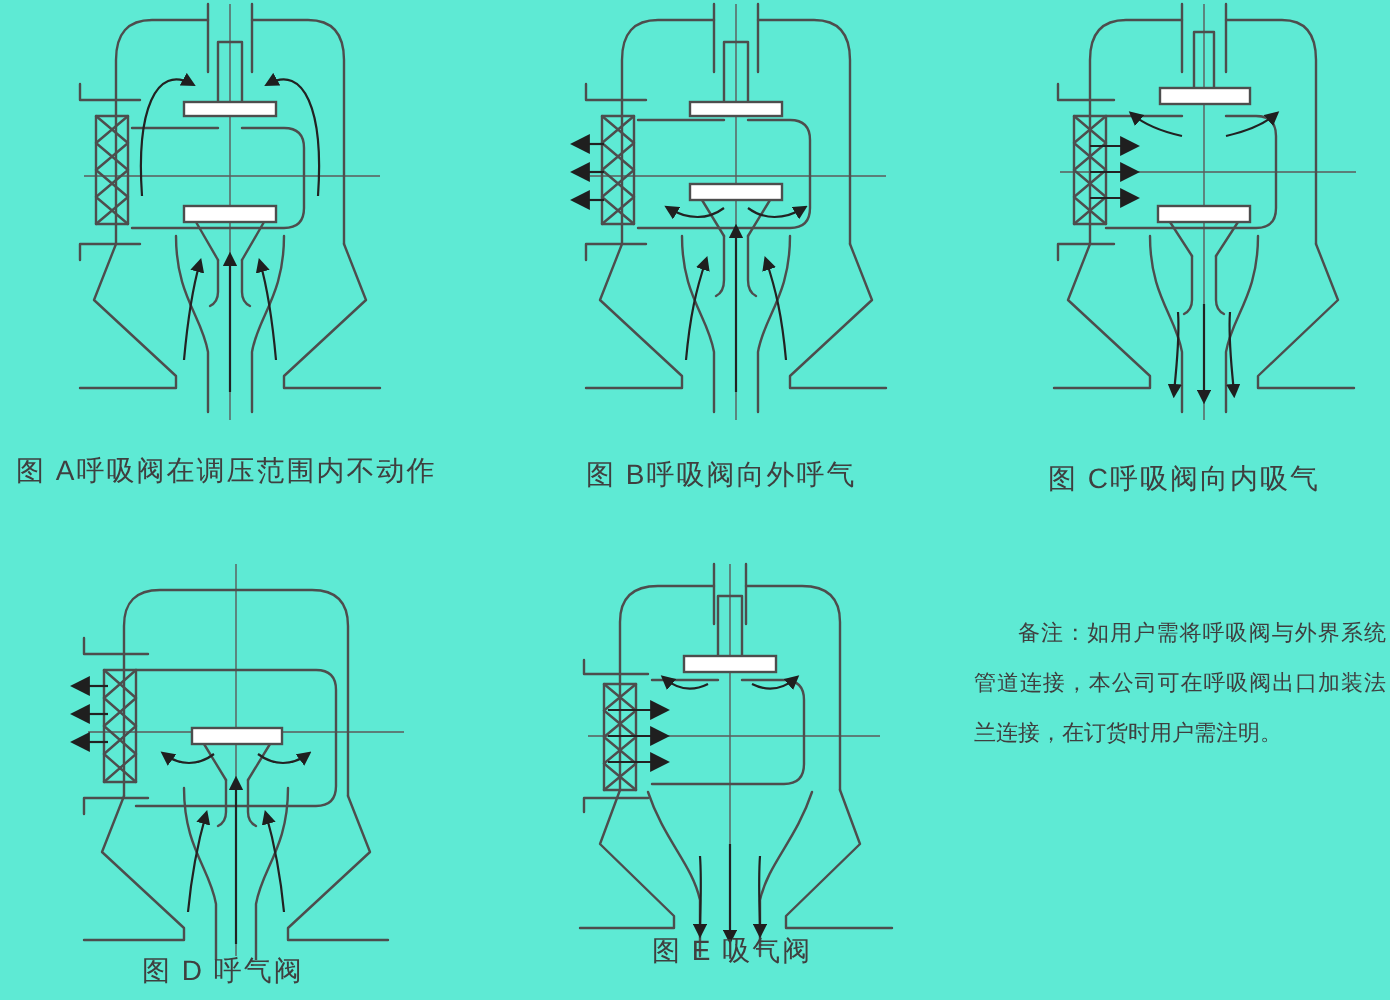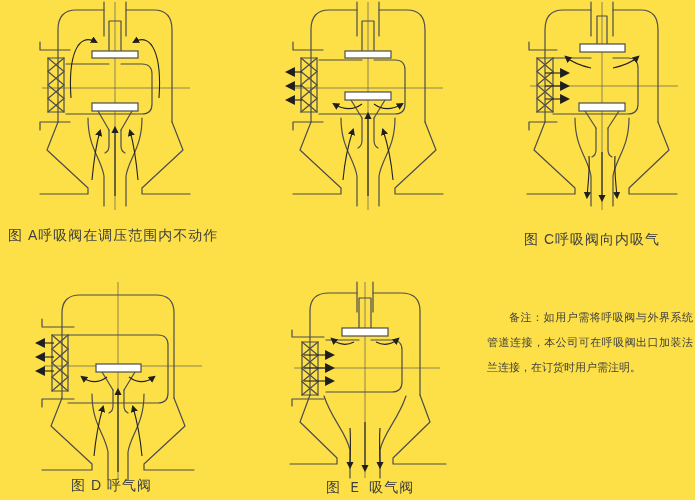--- a/index.html
+++ b/index.html
@@ -1,16 +1,16 @@
 <!DOCTYPE html>
 <html><head>
 <meta charset="utf-8">
 <style>
   html,body{margin:0;padding:0;background:#ffffff;}
-  #page{position:relative;width:695px;height:500px;background:#fde047;overflow:hidden;
+  #page{position:relative;width:695px;height:500px;background:#5eead4;overflow:hidden;
         font-family:"Liberation Sans","DejaVu Sans",sans-serif;color:#3f3f3f;}
   .fig-svg{position:absolute;}
   .caption{position:absolute;font-size:14px;color:#3f3f3f;letter-spacing:1px;white-space:nowrap;}
   #note{position:absolute;left:487px;top:305px;width:206px;font-size:11px;line-height:25px;
         text-indent:2em;text-align:justify;color:#3f3f3f;}
   
   .s{fill:none;stroke:#4d4d4d;stroke-width:1.2;stroke-linecap:round;stroke-linejoin:round;}
   .cl{fill:none;stroke:#5b5b5b;stroke-width:0.7;}
   .a{fill:none;stroke:#222222;stroke-width:1.1;}
   .disc{fill:#ffffff;stroke:#4d4d4d;stroke-width:1.2;}
@@ -213,19 +213,20 @@
       <path class="a" d="M24,75 H52" marker-end="url(#mE2)"></path>
       <path class="a" d="M24,88 H52" marker-end="url(#mE2)"></path>
       <path class="a" d="M24,101 H52" marker-end="url(#mE2)"></path>
       <path class="a" d="M85,142 V190" marker-end="url(#mE)"></path>
       <path class="a" d="M70,148 C71,162 70,175 70,187" marker-end="url(#mE)"></path>
       <path class="a" d="M100,148 C99,162 100,175 100,187" marker-end="url(#mE)"></path>
     </g>
   </svg>
 
   <div class="caption" style="left:8px;top:227px;">图 A呼吸阀在调压范围内不动作</div>
+  <div class="caption" style="left:293px;top:229px;">图 B呼吸阀向外呼气</div>
   <div class="caption" style="left:71px;top:477px;">图 D 呼气阀</div>
   <div class="caption" style="left:524px;top:231px;">图 C呼吸阀向内吸气</div>
-  <div class="caption" style="left:326px;top:479px;font-family:Liberation Mono, monospace;">图 E 吸气阀</div>
+  <div class="caption" style="left:326px;top:467px;">图 E 吸气阀</div>
 
   <div id="note">备注：如用户需将呼吸阀与外界系统管道连接，本公司可在呼吸阀出口加装法兰连接，在订货时用户需注明。</div>
 
 </div>
 
 </body></html>

